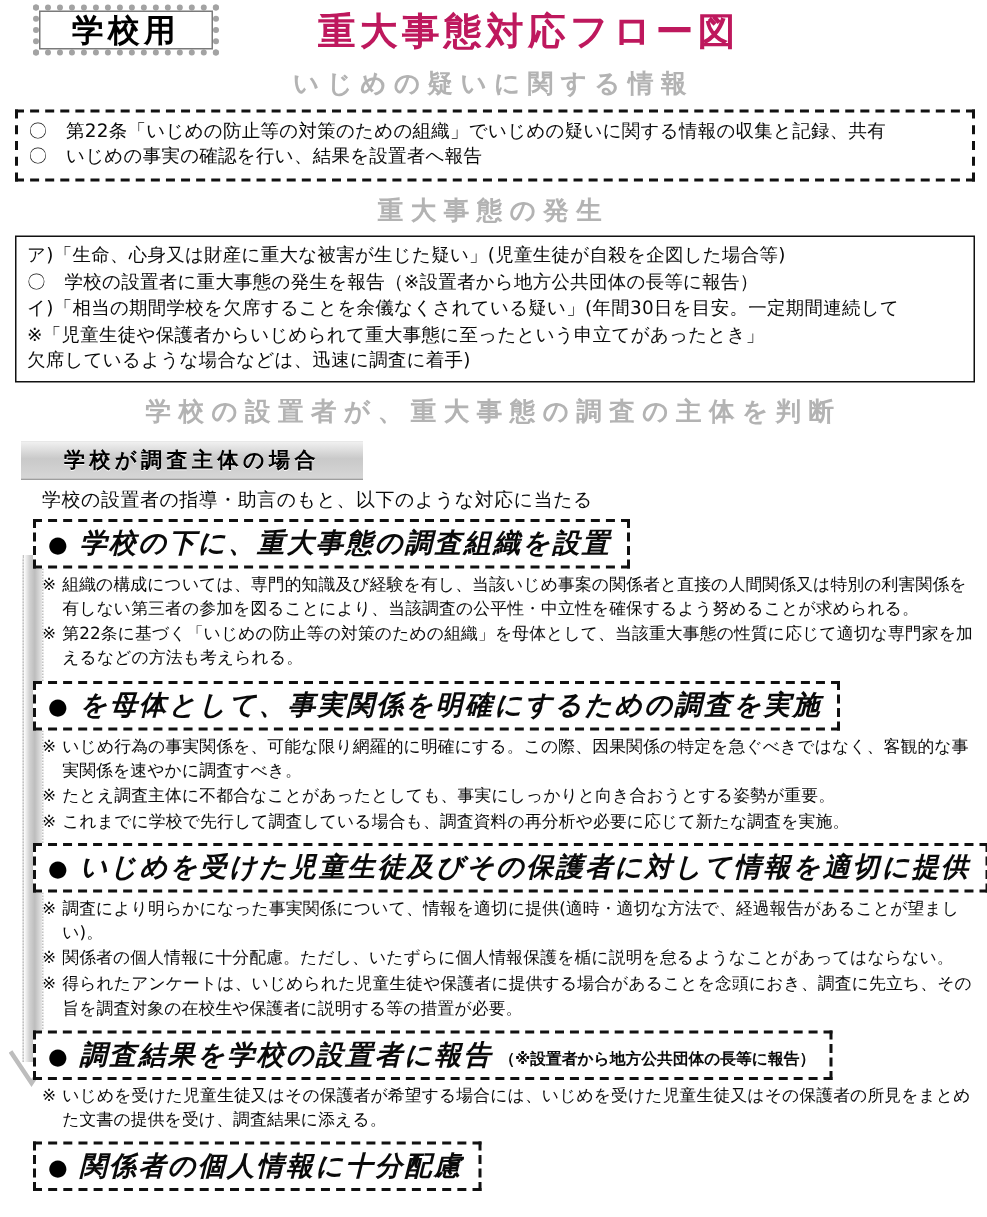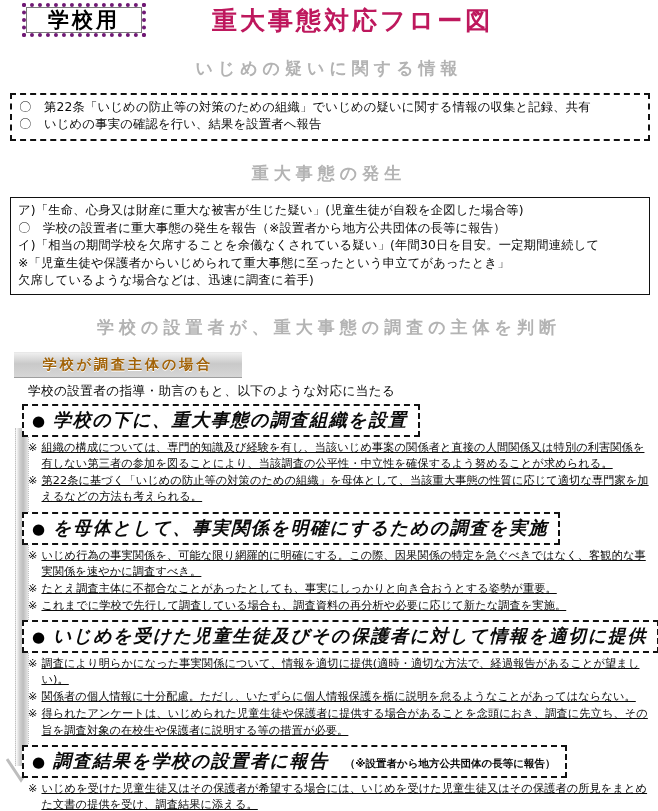--- a/index.html
+++ b/index.html
@@ -22,21 +22,21 @@
     height: 44px;
   }
   .badge {
     position: absolute;
     left: 22px;
     top: 3px;
     width: 124px;
     height: 34px;
     box-sizing: border-box;
     background: #ffffff;
-    border: 4px solid #701a75;
+    border: 4px solid #a3a3a3;
     border-style: dotted;
     display: flex;
     align-items: center;
     justify-content: center;
   }
   .badge-inner {
     width: 100%;
     height: 100%;
     border: 1px solid #7a7a7a;
     box-sizing: border-box;
@@ -59,21 +59,21 @@
     white-space: nowrap;
   }
 
   
   .gray-caption {
     text-align: center;
     font-size: 17px;
     font-weight: bold;
     letter-spacing: 5px;
     color: #b3b3b3;
-    margin: 12px;
+    margin: 0;
     line-height: 1.45;
   }
 
   
   .box {
     box-sizing: border-box;
     margin: 4px 8px 0 10px;
     padding: 4px 7px 5px 7px;
   }
   .box.dashed {
@@ -111,21 +111,21 @@
     border-bottom: 1px solid #9e9e9e;
   }
   .banner .txt {
     position: absolute;
     left: 0;
     width: 228px;
     text-align: center;
     font-size: 14px;
     font-weight: bold;
     letter-spacing: 3px;
-    color: #a16207;
+    color: #000000;
     text-shadow: 0 1px 0 #ffffff;
   }
 
   
   .lead {
     margin: 5px 0 2px 28px;
     font-size: 12.6px;
     letter-spacing: 0.4px;
     white-space: nowrap;
   }
@@ -183,41 +183,41 @@
     font-size: 18px;
     font-weight: bold;
     letter-spacing: 1.6px;
     white-space: nowrap;
     font-style: italic;
   }
   .bhead .note {
     font-size: 10.5px;
     font-weight: bold;
     letter-spacing: 0;
-    margin-left: 16px;
+    margin-left: 4px;
     white-space: nowrap;
   }
 
   
   .notes {
     margin: 3px 0 4px 6px;
     padding: 0 8px 0 0;
   }
   .notes .n {
     display: flex;
     font-size: 11.2px;
     line-height: 1.44;
     margin-bottom: 1px;
     letter-spacing: 0.1px;
   }
   .notes .n .mk {
     flex: 0 0 auto;
     margin-right: 4px;
   }
-  .notes .n .bd { flex: 1 1 auto; text-decoration: underline; }
+  .notes .n .bd { flex: 1 1 auto; }
 
   .spacer-lg { height: 28px; }
   .spacer-sm { height: 8px; }
 </style>
 </head>
 <body>
 
 <div class="header">
   <div class="badge">
     <div class="badge-inner">学校用</div>

